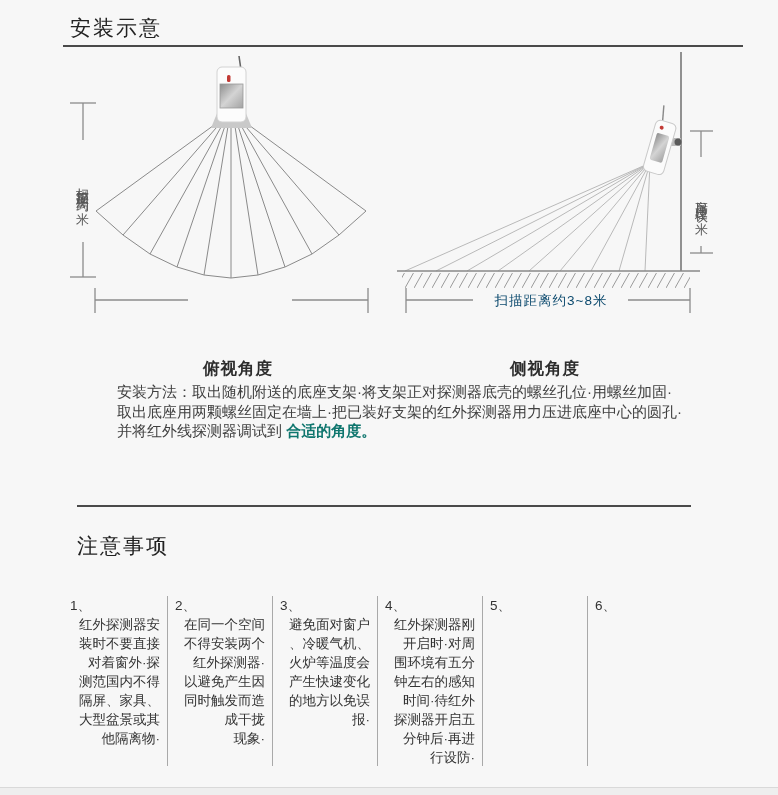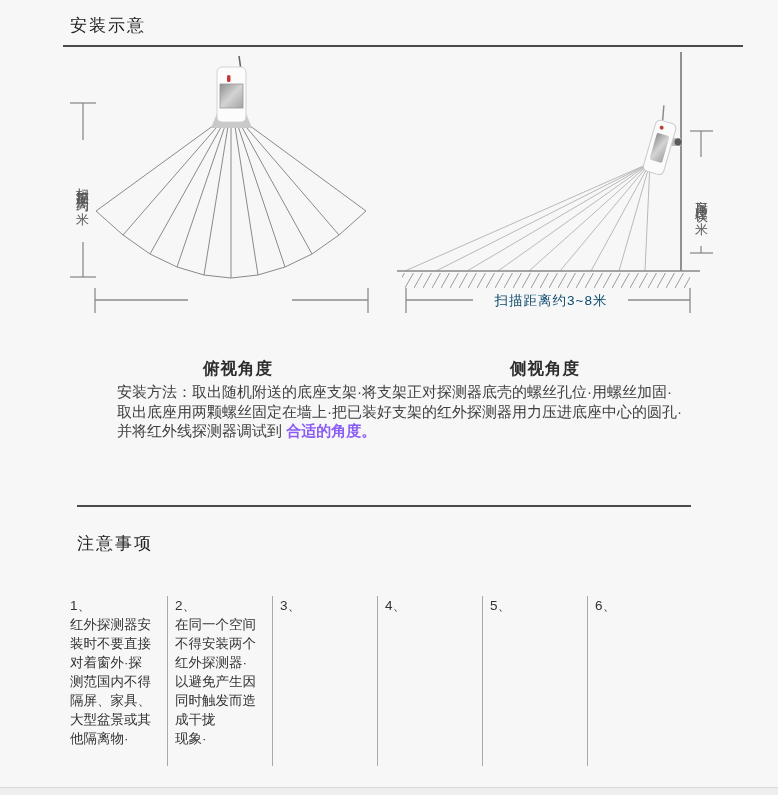--- a/index.html
+++ b/index.html
@@ -2,43 +2,43 @@
 <html><head>
 <meta charset="utf-8">
 <style>
   html,body{margin:0;padding:0;background:#f7f7f7;}
   .canvas{
     position:relative;width:778px;height:795px;margin:0 auto;
     background:#f7f7f7;overflow:hidden;
     font-family:"Liberation Sans",sans-serif;color:#3a3a3a;
   }
   .sec-title{
-    position:absolute;font-size:17px;letter-spacing:2px;color:#222;font-weight:500;
+    position:absolute;font-size:21px;letter-spacing:2px;color:#222;font-weight:500;
   }
   .rule{position:absolute;height:2px;background:#4a4a4a;}
   .vlabel{
     position:absolute;writing-mode:vertical-rl;text-orientation:mixed;
     font-size:13px;color:#555;letter-spacing:3px;text-align:center;line-height:20px;
   }
   .dimlabel{
     position:absolute;font-size:13.5px;color:#0c4a6e;text-align:center;letter-spacing:1px;
   }
   .caption{
     position:absolute;width:110px;text-align:center;font-size:16.5px;color:#2d2d2d;
     font-weight:600;letter-spacing:1px;margin-top:16px;
   }
   .para{
     position:absolute;left:117px;width:575px;font-size:15px;line-height:19.5px;color:#404040;
   }
-  .para .bold{font-weight:bold;color:#8b5cf6;}
+  .para .bold{font-weight:bold;color:#0f766e;}
   .notes-row{
     position:absolute;left:70px;top:596px;width:622px;display:flex;align-items:flex-start;
   }
   .note{width:90px;font-size:13.5px;line-height:19px;color:#333;}
-  .note .nt{display:block;white-space:pre-line;}
+  .note .nt{display:block;white-space:pre-line;text-align:right;}
   .note-sep{width:1px;height:170px;background:#a9a9a9;margin:0 7px;flex:none;}
   .bottom-strip{
     position:absolute;left:0;top:787px;width:778px;height:8px;
     background:#eeeeee;border-top:1px solid #d9d9d9;
   }
   svg{position:absolute;left:0;top:0;}
 </style>
 </head>
 <body>
 
@@ -178,24 +178,38 @@
 不得安装两个
 红外探测器·
 以避免产生因
 同时触发而造
 成干拢
 现象·</span>
     </div>
     <div class="note-sep"></div>
     <div class="note">
       <span>3、</span>
+      <span class="nt">避免面对窗户
+、冷暖气机、
+火炉等温度会
+产生快逮变化
+的地方以免误
+报·</span>
     </div>
     <div class="note-sep"></div>
     <div class="note">
       <span>4、</span>
+      <span class="nt">红外探测器刚
+开启时·对周
+围环境有五分
+钟左右的感知
+时间·待红外
+探测器开启五
+分钟后·再进
+行设防·</span>
     </div>
     <div class="note-sep"></div>
     <div class="note">
       <span>5、</span>
     </div>
     <div class="note-sep"></div>
     <div class="note">
       <span>6、</span>
     </div>
   </div>

